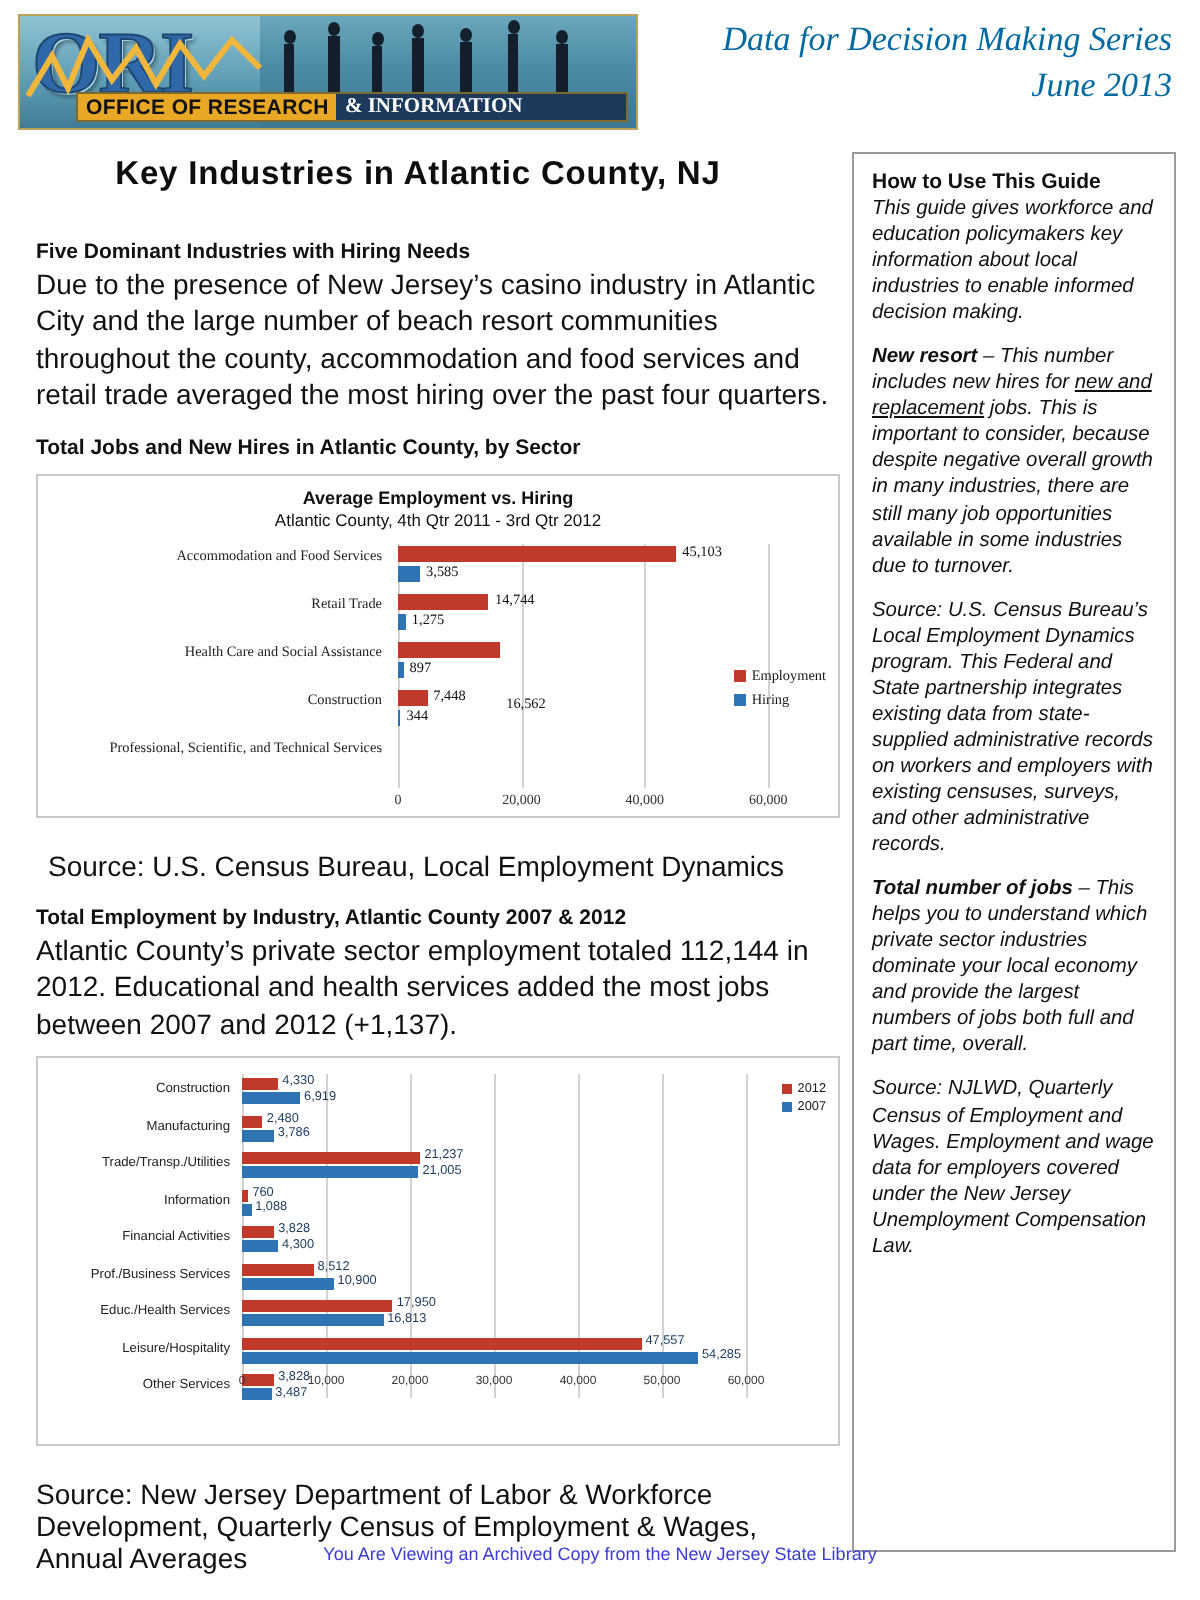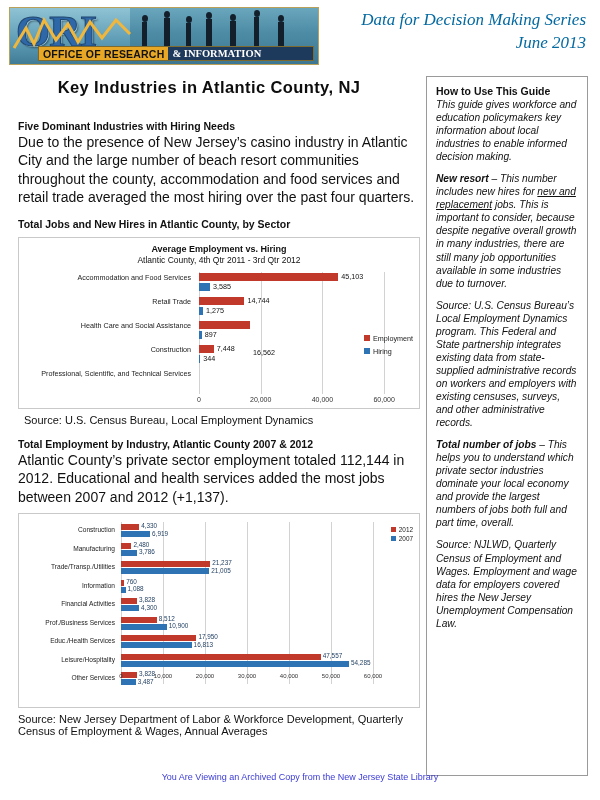--- a/index.html
+++ b/index.html
@@ -74,32 +74,32 @@
     position:absolute; left:0; top:78px; width:418px;
     text-align:center;
     font-size:16.5px; font-weight:bold; letter-spacing:.4px;
     color:#0d0d0d;
   }
 
   
   #left-col { position:absolute; left:18px; top:120px; width:402px; }
   .sec-head { font-size:10.5px; font-weight:bold; margin:0 0 1px 0; color:#111; }
   .sec-body { font-size:14px; line-height:1.32; margin:0; color:#111; }
-  .source-line { font-size:11px; color:#111; margin:5px 0 0 6px; }
+  .source-line { font-size:14px; color:#111; margin:16px 0 0 6px; }
 
   .chart-box {
     border:1px solid #c9c9c9; background:#fff;
     margin-top:7px; position:relative;
   }
 
   
   #chart1 { height:172px; }
   .c1-title { text-align:center; font-size:9px; font-weight:bold; margin-top:6px; color:#111; }
   .c1-sub { text-align:center; font-size:8.5px; margin-top:1px; color:#111; }
-  #c1-plot { position:relative; margin-top:7px; height:122px; }
+  #c1-plot { position:relative; margin-top:7px; height:122px;font-family:Liberation Serif, serif; }
   .c1-row { position:relative; height:23px; margin-bottom:1px; }
   .c1-lab {
     position:absolute; left:0; width:172px; top:2px;
     text-align:right; font-size:7.2px; line-height:1.15; color:#222;
   }
   .c1-bars { position:absolute; left:180px; top:0; right:4px; height:100%; }
   .bar-emp, .bar-hire {
     position:absolute; left:0; height:8px;
   }
   .bar-emp { top:1px; background:#c0392b; }
@@ -413,16 +413,16 @@
   <p class="sb-p">
     <b>New resort</b><span> – This number includes new hires for </span><span class="sb-u">new and replacement</span><span> jobs.  This is important to consider, because despite negative overall growth in many industries, there are still many job opportunities available in some industries due to turnover.</span>
   </p>
 
   <p class="sb-p">Source: U.S. Census Bureau’s Local Employment Dynamics program. This Federal and State partnership integrates existing data from state-supplied administrative records on workers and employers with existing censuses, surveys, and other administrative records.</p>
 
   <p class="sb-p">
     <b>Total number of jobs</b><span> – This helps you to understand which private sector industries dominate your local economy and provide the largest numbers of jobs both full and part time, overall.</span>
   </p>
 
-  <p class="sb-p">Source: NJLWD, Quarterly Census of Employment and Wages.  Employment and wage data for employers covered hires the New Jersey Unemployment Compensation Law.</p>
+  <p class="sb-p">Source: NJLWD, Quarterly Census of Employment and Wages.  Employment and wage data for employers covered under the New Jersey Unemployment Compensation Law.</p>
 </div>
 
 <div id="archive-note">You Are Viewing an Archived Copy from the New Jersey State Library</div>
 
 </body></html>

